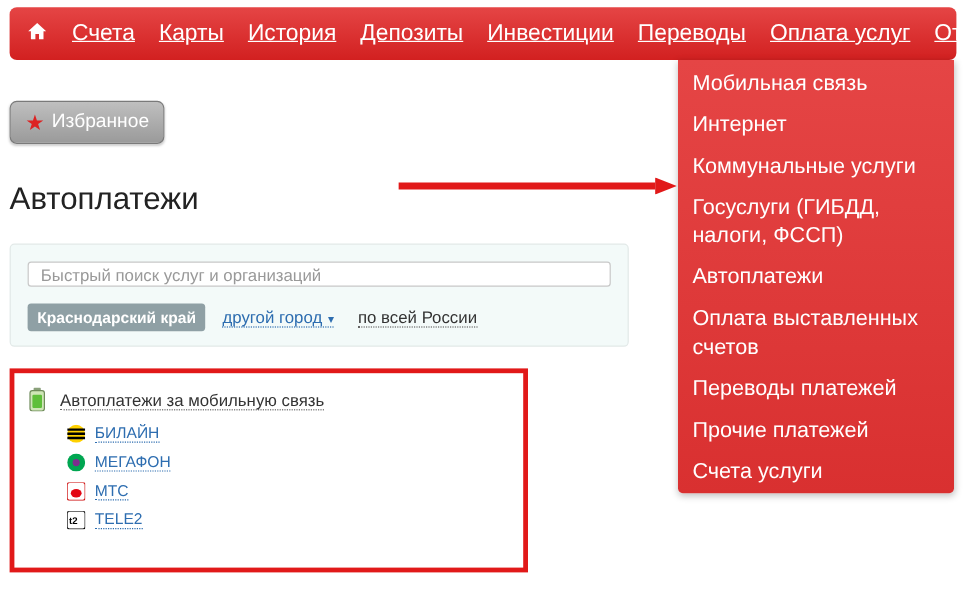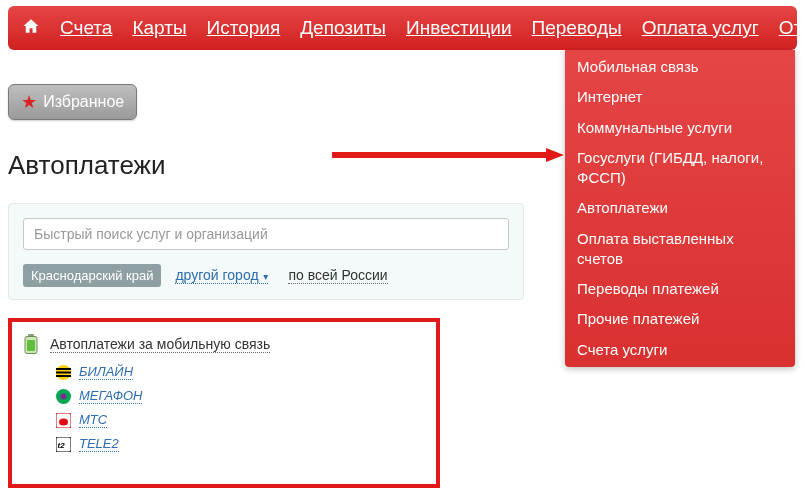--- a/index.html
+++ b/index.html
@@ -43,21 +43,21 @@
     top: 50px;
     left: 565px;
     width: 230px;
     background: linear-gradient(#e54545, #d93030);
     border-radius: 0 0 4px 4px;
     box-shadow: 0 2px 6px rgba(0,0,0,.25);
     padding: 2px 0;
   }
   .dropdown .dd-item {
     color: #fff;
-    font-size: 15px;
+    font-size: 18px;
     padding: 5px 12px;
     cursor: pointer;
     line-height: 1.35;
   }
 
   
   .arrow-anno {
     position: absolute;
     top: 148px;
     left: 332px;
@@ -94,36 +94,37 @@
   
   .filter-block {
     background: #f3faf9;
     border: 1px solid #e2e9e8;
     border-radius: 4px;
     padding: 14px 14px 12px;
     width: 516px;
   }
   .search-input {
     width: 100%;
-    height: 32px;
+    height: 21px;
     border: 1px solid #c8c8c8;
     border-radius: 3px;
     padding: 0 10px;
     font-size: 14px;
     background: #fff;
     color: #555;
   }
   .search-input::placeholder { color: #999; }
   .region-row { margin-top: 14px; display: flex; align-items: center; gap: 14px; }
   .region-badge {
     background: #8fa0a5;
     color: #fff;
     font-size: 13px;
     padding: 4px 8px;
     border-radius: 3px;
+    font-weight: bold;
   }
   .another-city {
     color: #2d6db0;
     text-decoration: none;
     border-bottom: 1px dotted #2d6db0;
     font-size: 14px;
     cursor: pointer;
   }
   .another-city .tri { font-size: 10px; margin-left: 2px; }
   .all-russia {
@@ -143,21 +144,21 @@
   }
   .group-head { display: flex; align-items: center; gap: 10px; margin-bottom: 10px; }
   .battery-icon { width: 16px; display: inline-flex; }
   .group-title {
     color: #333;
     border-bottom: 1px dotted #666;
     font-size: 14px;
     cursor: pointer;
   }
   .prov-list { padding-left: 32px; display: flex; flex-direction: column; gap: 8px; }
-  .prov-item { display: flex; align-items: center; gap: 8px; font-style: italic; }
+  .prov-item { display: flex; align-items: center; gap: 8px; }
   .prov-item a {
     color: #2d6db0;
     text-decoration: none;
     border-bottom: 1px dotted #2d6db0;
     font-size: 13px;
     cursor: pointer;
   }
   .micon { width: 15px; height: 15px; flex: 0 0 15px; display: flex; align-items: center; justify-content: center; }
 </style>
 </head>

